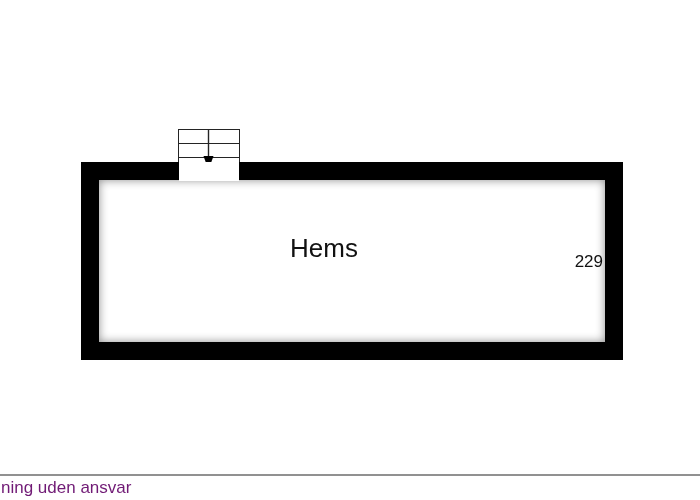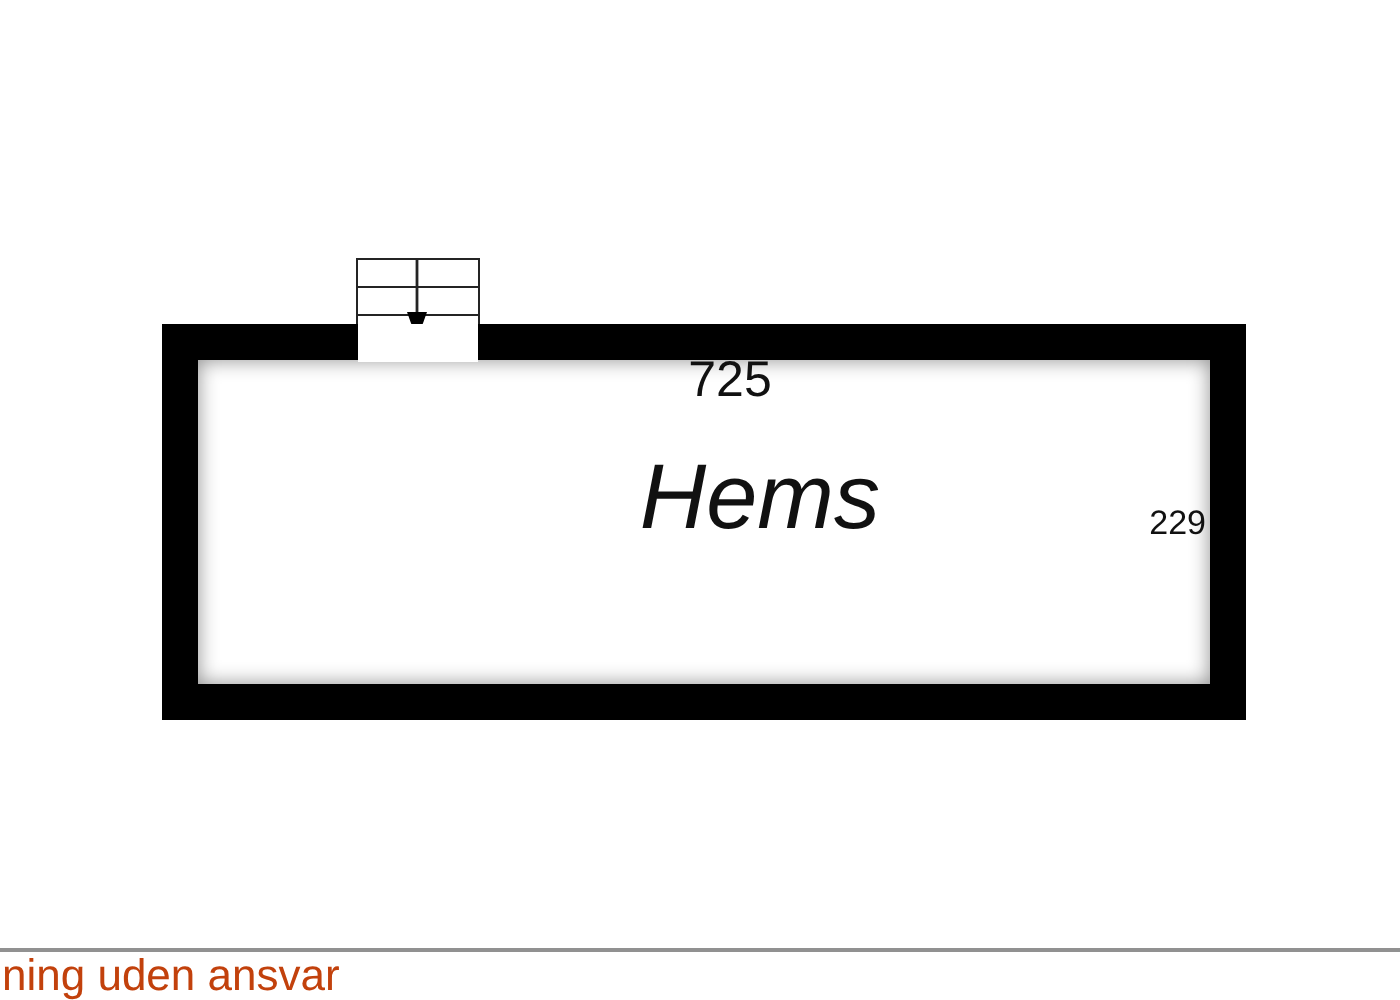--- a/index.html
+++ b/index.html
@@ -82,24 +82,23 @@
     width: 100px;
     text-align: center;
     font-size: 25px;
     line-height: 24px;
   }
   .room-label {
     position: absolute;
     left: 290px;
     top: 231px;
     width: 150px;
-    text-align: right;
-    font-size: 46px;
+    text-align: left;
+    font-size: 26px;
     line-height: 35px;
-    font-style: italic;
   }
   .dim-height {
     position: absolute;
     left: 503px;
     top: 250px;
     width: 100px;
     text-align: right;
     font-size: 17px;
     line-height: 24px;
   }
@@ -110,23 +109,23 @@
     left: 0;
     top: 474px;
     width: 700px;
     height: 2px;
     background: #919191;
   }
   .footer-disclaimer {
     position: absolute;
     left: 1px;
     top: 477px;
-    font-size: 22px;
+    font-size: 17px;
     line-height: 21px;
-    color: #c2410c;
+    color: #701a75;
     white-space: nowrap;
     text-align: center;
   }
 </style>
 </head>
 <body>
 
 <div class="canvas">
 
   <div class="stairs">
@@ -136,21 +135,20 @@
       <line x1="29.5" y1="0" x2="29.5" y2="27" stroke="#242424" stroke-width="1.4"></line>
       <polygon points="24.5,26 34.5,26 29.5,40" fill="#000000"></polygon>
     </svg>
   </div>
 
   <div class="walls"></div>
   <div class="room-interior"></div>
 
   <div class="stair-opening"></div>
 
-  <div class="dim-width">725</div>
 
   <div class="room-label">Hems</div>
 
   <div class="dim-height">229</div>
 
   <div class="footer-divider"></div>
   <div class="footer-disclaimer">ning uden ansvar</div>
 
 </div>
 

